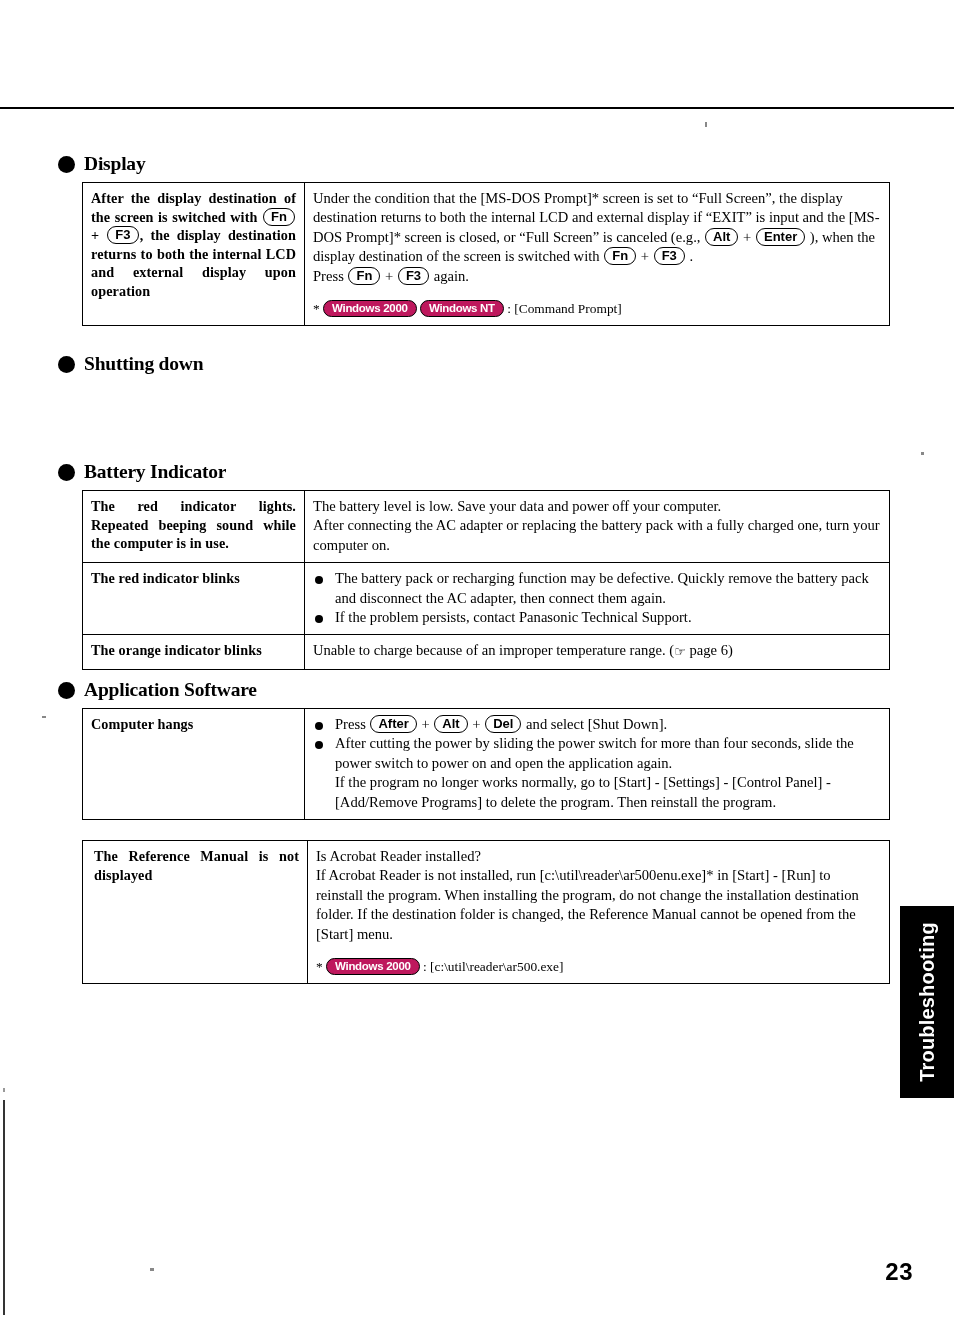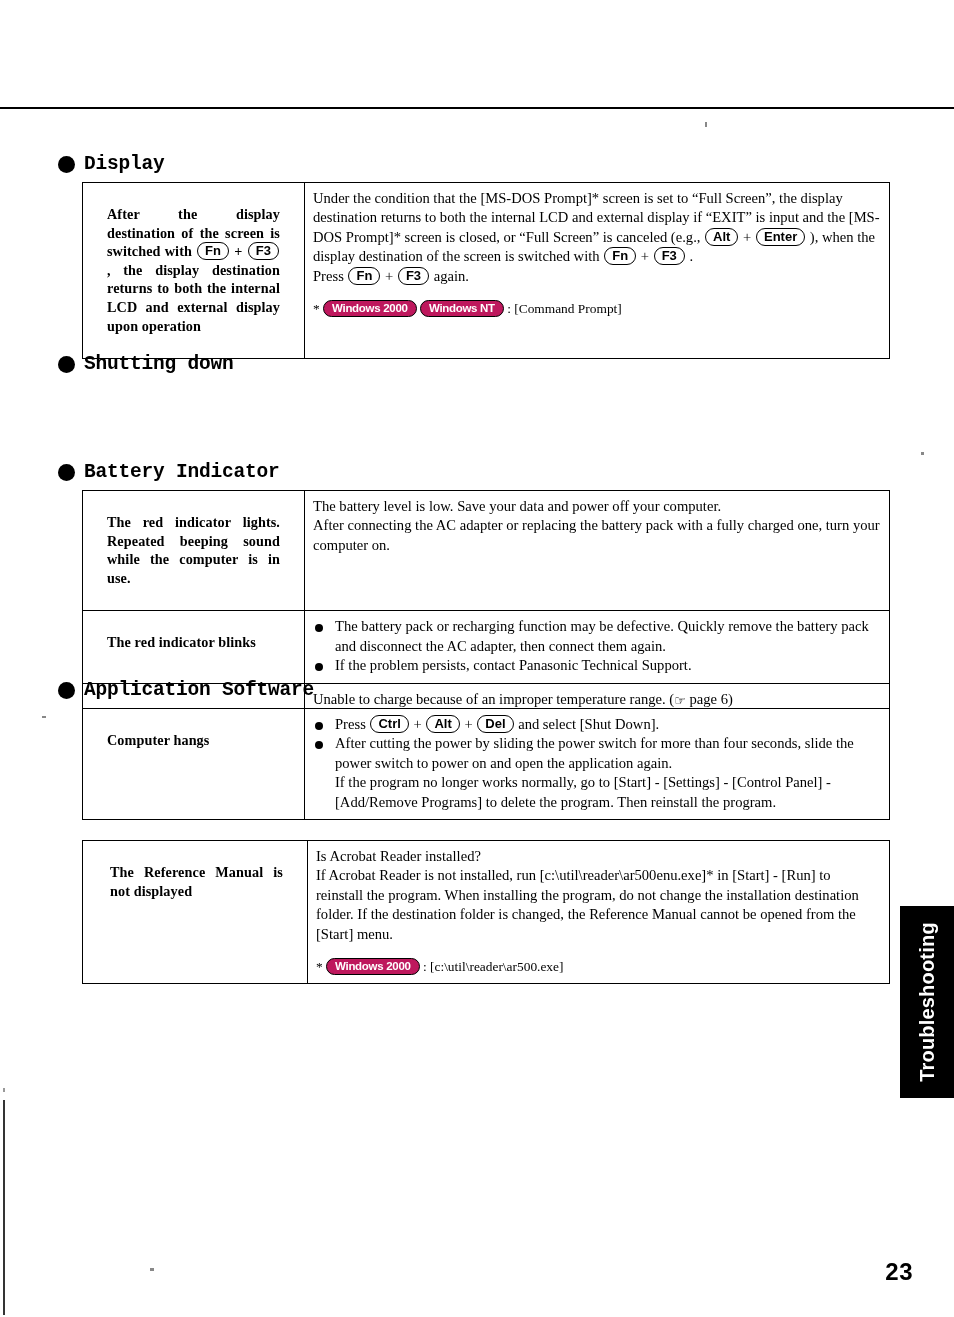--- a/index.html
+++ b/index.html
@@ -23,21 +23,21 @@
 
   
   .top-rule{
     position:absolute;left:0;right:0;top:107px;height:2px;background:#000;
   }
 
   
   .section{position:absolute;left:58px;}
   .sec-head{
     display:flex;align-items:center;gap:9px;
-    font-family:Liberation Mono, monospace;
+    font-family:Liberation Serif, serif;
     font-weight:bold;font-size:19.5px;letter-spacing:-0.2px;
     margin:0 0 6px 0;height:24px;
   }
   .bullet-dot{
     width:17px;height:17px;border-radius:50%;background:#000;flex:0 0 auto;
     display:inline-block;
   }
 
   
   table.tbl{
@@ -59,21 +59,21 @@
     line-height:18.6px;
     letter-spacing:0.1px;
   }
   td.col-desc{
     font-family:"Liberation Serif", serif;
     font-size:14.6px;
     line-height:19.4px;
     padding-left:10px;
   }
   td.col-desc p{margin:0;}
-  td.col-sym p{margin:16px;}
+  td.col-sym p{margin:0;}
 
   .just{ text-align:justify; text-justify:inter-word; }
 
   
   ul.dot{list-style:none;margin:0;padding:0;}
   ul.dot > li{
     position:relative;padding-left:22px;margin:0 0 0 0;
   }
   ul.dot > li::before{
     content:"";position:absolute;left:2px;top:7px;
@@ -235,21 +235,21 @@
           <span>Application Software</span>
         </div>
         <table class="tbl">
           <tbody>
             <tr>
               <td class="col-sym" style="height: 96px;">
                 <p class="just">Computer hangs</p>
               </td>
               <td class="col-desc">
                 <ul class="dot">
-                  <li>Press <span class="key">Ctrl</span> + <span class="key">Alt</span> + <span class="key">Del</span> and select [Shut Down].</li>
+                  <li>Press <span class="key">After</span> + <span class="key">Alt</span> + <span class="key">Del</span> and select [Shut Down].</li>
                   <li>After cutting the power by sliding the power switch for more than four seconds, slide the power switch to power on and open the application again.<br>If the program no longer works normally, go to [Start] - [Settings] - [Control Panel] - [Add/Remove Programs] to delete the program.  Then reinstall the program.</li>
                 </ul>
               </td>
             </tr>
           </tbody>
         </table>
       </div>
       <div class="section" style="top: 840px;">
         <table class="tbl">
           <tbody>

